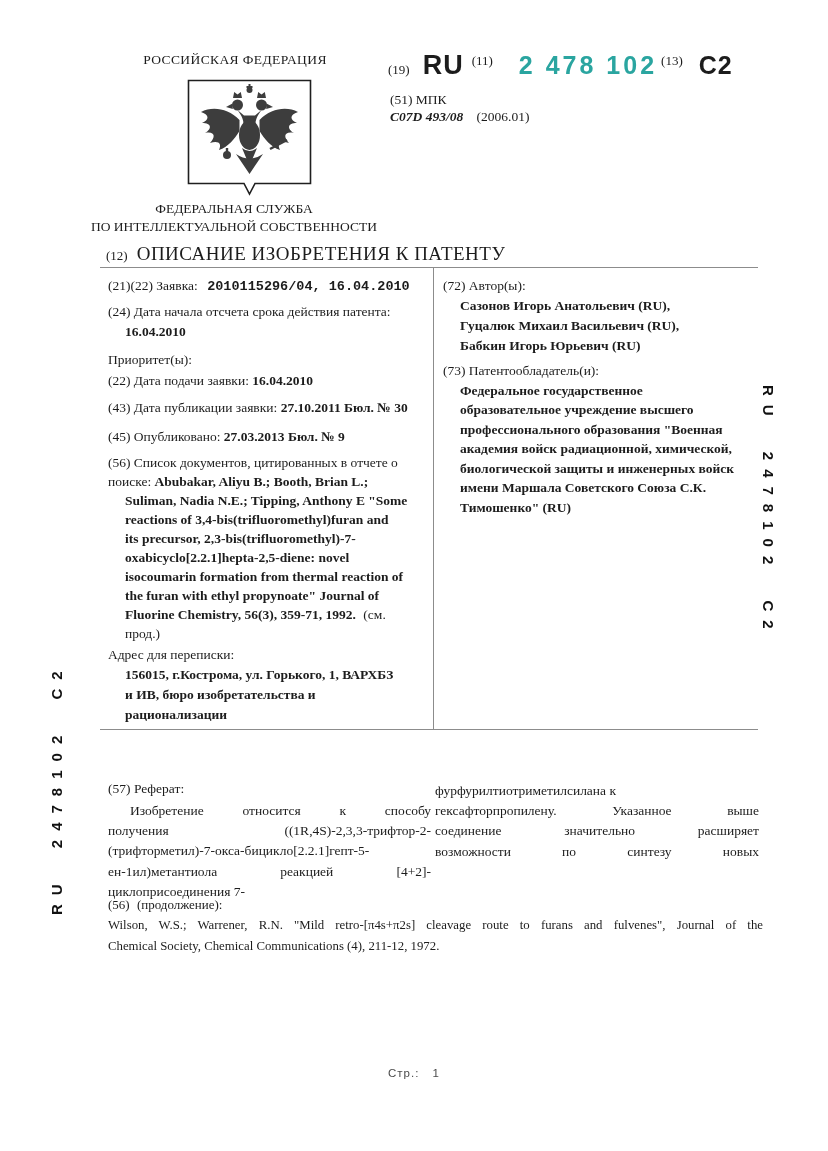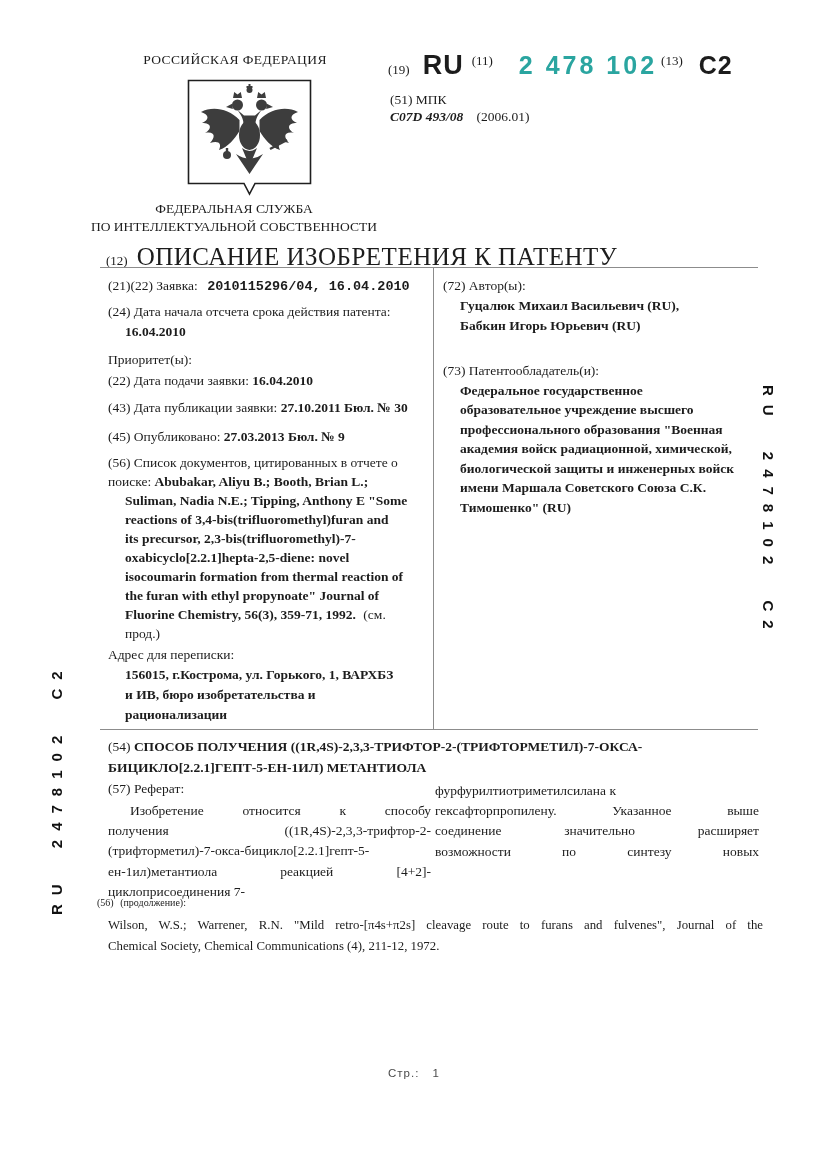--- a/index.html
+++ b/index.html
@@ -84,21 +84,21 @@
   </div>
 
   <div class="abs" style="left:390px; top:92px; font-size:13.5px;">(51) МПК</div>
   <div class="abs" style="left:390px; top:109px; font-size:13.5px;">
     <span class="b i">C07D 493/08</span>
     <span style="margin-left:10px;">(2006.01)</span>
   </div>
 
   <div class="abs" style="left:106px; top:243px; white-space:nowrap;">
     <span class="small-num">(12)</span>
-    <span style="font-size:25px; letter-spacing:0.5px; margin-left:5px;">ОПИСАНИЕ ИЗОБРЕТЕНИЯ К ПАТЕНТУ</span>
+    <span style="font-size:19px; letter-spacing:0.5px; margin-left:5px;">ОПИСАНИЕ ИЗОБРЕТЕНИЯ К ПАТЕНТУ</span>
   </div>
 
   <div class="rule" style="left:100px; top:267px; width:658px; height:1px;"></div>
   <div class="rule" style="left:433px; top:267px; width:1px; height:462px;"></div>
   <div class="rule" style="left:100px; top:729px; width:658px; height:1px;"></div>
 
   <div class="abs field" style="left:108px; top:276px; width:322px;">
     <span class="lbl">(21)(22) Заявка:</span>
     <span class="v" style="margin-left:6px;font-family:Liberation Mono, monospace;">2010115296/04, 16.04.2010</span>
   </div>
@@ -146,42 +146,36 @@
 
   <div class="abs field" style="left:108px; top:645px; width:322px; line-height:20px;">
     <div class="lbl">Адрес для переписки:</div>
     <div class="v ind">156015, г.Кострома, ул. Горького, 1, ВАРХБЗ</div>
     <div class="v ind">и ИВ, бюро изобретательства и</div>
     <div class="v ind">рационализации</div>
   </div>
 
   <div class="abs field" style="left:443px; top:276px; width:305px; line-height:20px;">
     <div class="lbl">(72) Автор(ы):</div>
+    <div class="v ind">Сазонов Игорь Анатольевич (RU),</div>
     <div class="v ind">Гуцалюк Михаил Васильевич (RU),</div>
     <div class="v ind">Бабкин Игорь Юрьевич (RU)</div>
   </div>
 
   <div class="abs field" style="left:443px; top:361px; width:315px; line-height:19.5px;">
     <div class="lbl">(73) Патентообладатель(и):</div>
     <div class="v ind">Федеральное государственное</div>
     <div class="v ind">образовательное учреждение высшего</div>
     <div class="v ind">профессионального образования "Военная</div>
     <div class="v ind">академия войск радиационной, химической,</div>
     <div class="v ind">биологической защиты и инженерных войск</div>
     <div class="v ind">имени Маршала Советского Союза С.К.</div>
     <div class="v ind">Тимошенко" (RU)</div>
   </div>
 
-  <div class="abs" style="left:108px; top:737px; width:655px; font-size:13.5px; line-height:20.5px;">
-    <div>
-      <span>(54)</span>
-      <span class="b">СПОСОБ ПОЛУЧЕНИЯ ((1R,4S)-2,3,3-ТРИФТОР-2-(ТРИФТОРМЕТИЛ)-7-ОКСА-</span>
-    </div>
-    <div class="b">БИЦИКЛО[2.2.1]ГЕПТ-5-ЕН-1ИЛ) МЕТАНТИОЛА</div>
-  </div>
 
   <div class="abs" style="left:108px; top:781px; font-size:13.5px;">
     <span>(57)</span>
     <span>Реферат:</span>
   </div>
 
   <div class="abs" style="left:108px; top:801px; width:323px;">
     <div class="abstract-line jl" style="text-indent:22px;">Изобретение относится к способу</div>
     <div class="abstract-line jl">получения ((1R,4S)-2,3,3-трифтор-2-</div>
     <div class="abstract-line jl">(трифторметил)-7-окса-бицикло[2.2.1]гепт-5-</div>
@@ -189,21 +183,21 @@
     <div class="abstract-line">циклоприсоединения 7-</div>
   </div>
 
   <div class="abs" style="left:435px; top:781px; width:324px;">
     <div class="abstract-line">фурфурилтиотриметилсилана к</div>
     <div class="abstract-line jl">гексафторпропилену. Указанное выше</div>
     <div class="abstract-line jl">соединение значительно расширяет</div>
     <div class="abstract-line jl">возможности по синтезу новых</div>
   </div>
 
-  <div class="abs" style="left:97px; top:897px; font-size:10px;">
+  <div class="abs" style="left:108px; top:897px; font-size:13px;">
     <span>(56)</span>
     <span style="margin-left:4px;">(продолжение):</span>
   </div>
   <div class="abs" style="left:108px; top:915px; width:655px; font-size:12.8px; line-height:20.5px;">
     <div class="jl">Wilson, W.S.; Warrener, R.N. "Mild retro-[π4s+π2s] cleavage route to furans and fulvenes", Journal of the</div>
     <div>Chemical Society, Chemical Communications (4), 211-12, 1972.</div>
   </div>
 
   <div class="abs side-text" style="left:760px; top:385px; height:300px;">RU 2478102 C2</div>
   <div class="abs side-text flip" style="left:48px; top:615px; height:300px;">RU 2478102 C2</div>

